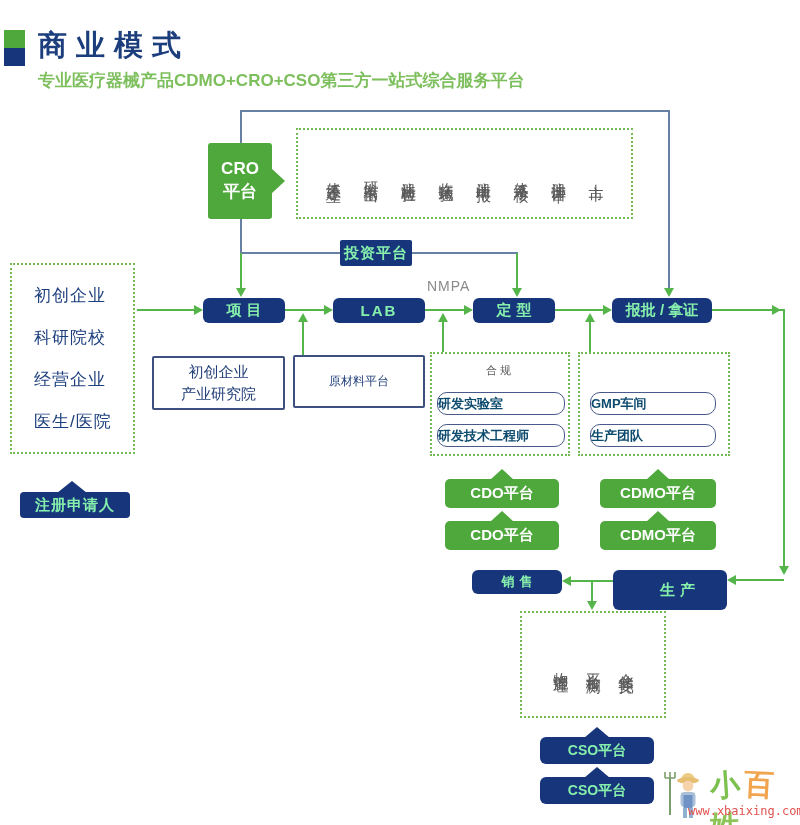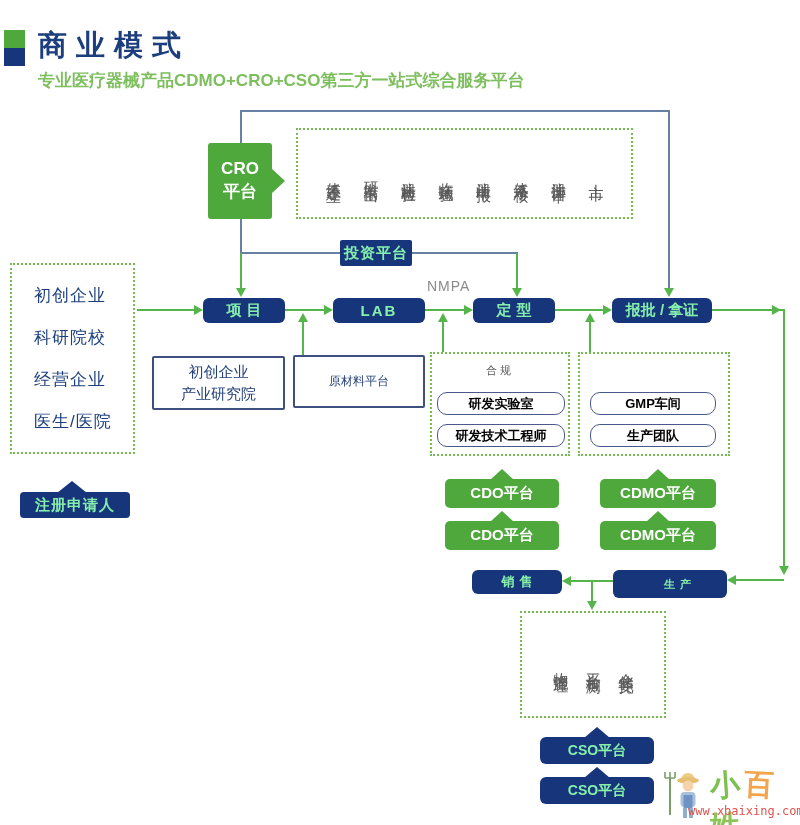--- a/index.html
+++ b/index.html
@@ -27,22 +27,22 @@
   .ah.up{border-left:5px solid transparent;border-right:5px solid transparent;border-bottom:9px solid var(--ag);}
   .ah.down{border-left:5px solid transparent;border-right:5px solid transparent;border-top:9px solid var(--ag);}
 
   
   .navybox{position:absolute;background:var(--navy);color:#86efac;display:flex;align-items:center;justify-content:center;
            font-weight:bold;border-radius:6px;}
   .greenbox{position:absolute;background:var(--green);color:#fff;display:flex;align-items:center;justify-content:center;
            font-weight:bold;border-radius:5px;}
   .whitebox{position:absolute;background:#fff;border:2px solid var(--wborder);color:#24407A;display:flex;flex-direction:column;
            align-items:center;justify-content:center;font-size:15px;line-height:1.45;border-radius:2px;}
-  .pill{position:absolute;background:#fff;border:1.5px solid #49598C;border-radius:10px;color:#000000;font-size:13px;
-        font-weight:bold;display:flex;align-items:center;justify-content:center;}
+  .pill{position:absolute;background:#fff;border:1.5px solid #49598C;border-radius:10px;color:#0c4a6e;font-size:13px;
+        font-weight:bold;display:flex;align-items:center;justify-content:flex-start;}
   .dotted{position:absolute;border:2px dotted var(--dot);background:#fff;}
 
   .tab-top::before{content:"";position:absolute;top:-10px;left:50%;transform:translateX(-50%);
         border-left:12px solid transparent;border-right:12px solid transparent;border-bottom:11px solid var(--green);}
   .tab-top-navy::before{content:"";position:absolute;top:-10px;left:50%;transform:translateX(-50%);
         border-left:13px solid transparent;border-right:13px solid transparent;border-bottom:11px solid var(--navy);}
   .tab-left-navy::before{content:"";position:absolute;top:-11px;left:37px;
         border-left:15px solid transparent;border-right:15px solid transparent;border-bottom:12px solid var(--navy);}
   .cro{position:absolute;left:208px;top:143px;width:64px;height:76px;background:var(--green);border-radius:3px;
        color:#fff;font-weight:bold;font-size:17px;display:flex;flex-direction:column;align-items:center;justify-content:center;line-height:1.35;}
@@ -204,21 +204,21 @@
   <div class="greenbox tab-top" style="left:600px;top:479px;width:116px;height:29px;font-size:15px;">
     <span>CDMO平台</span>
   </div>
   <div class="greenbox tab-top" style="left:600px;top:521px;width:116px;height:29px;font-size:15px;">
     <span>CDMO平台</span>
   </div>
 
   <div class="navybox" style="left:472px;top:570px;width:90px;height:24px;font-size:13px;letter-spacing:5px;padding-left:5px;">
     <span>销售</span>
   </div>
-  <div class="navybox" style="left:613px;top:570px;width:114px;height:28px;font-size:11px;letter-spacing:5px;padding-left:20px;">
+  <div class="navybox" style="left:613px;top:570px;width:114px;height:40px;font-size:15px;letter-spacing:5px;padding-left:20px;">
     <span>生产</span>
   </div>
 
   <div class="dotted logi-box">
     <span class="vtext">物流管理</span>
     <span class="vtext">平台检测</span>
     <span class="vtext">仓储委托</span>
   </div>
 
   <div class="navybox tab-top-navy" style="left:540px;top:737px;width:114px;height:27px;font-size:14px;">

